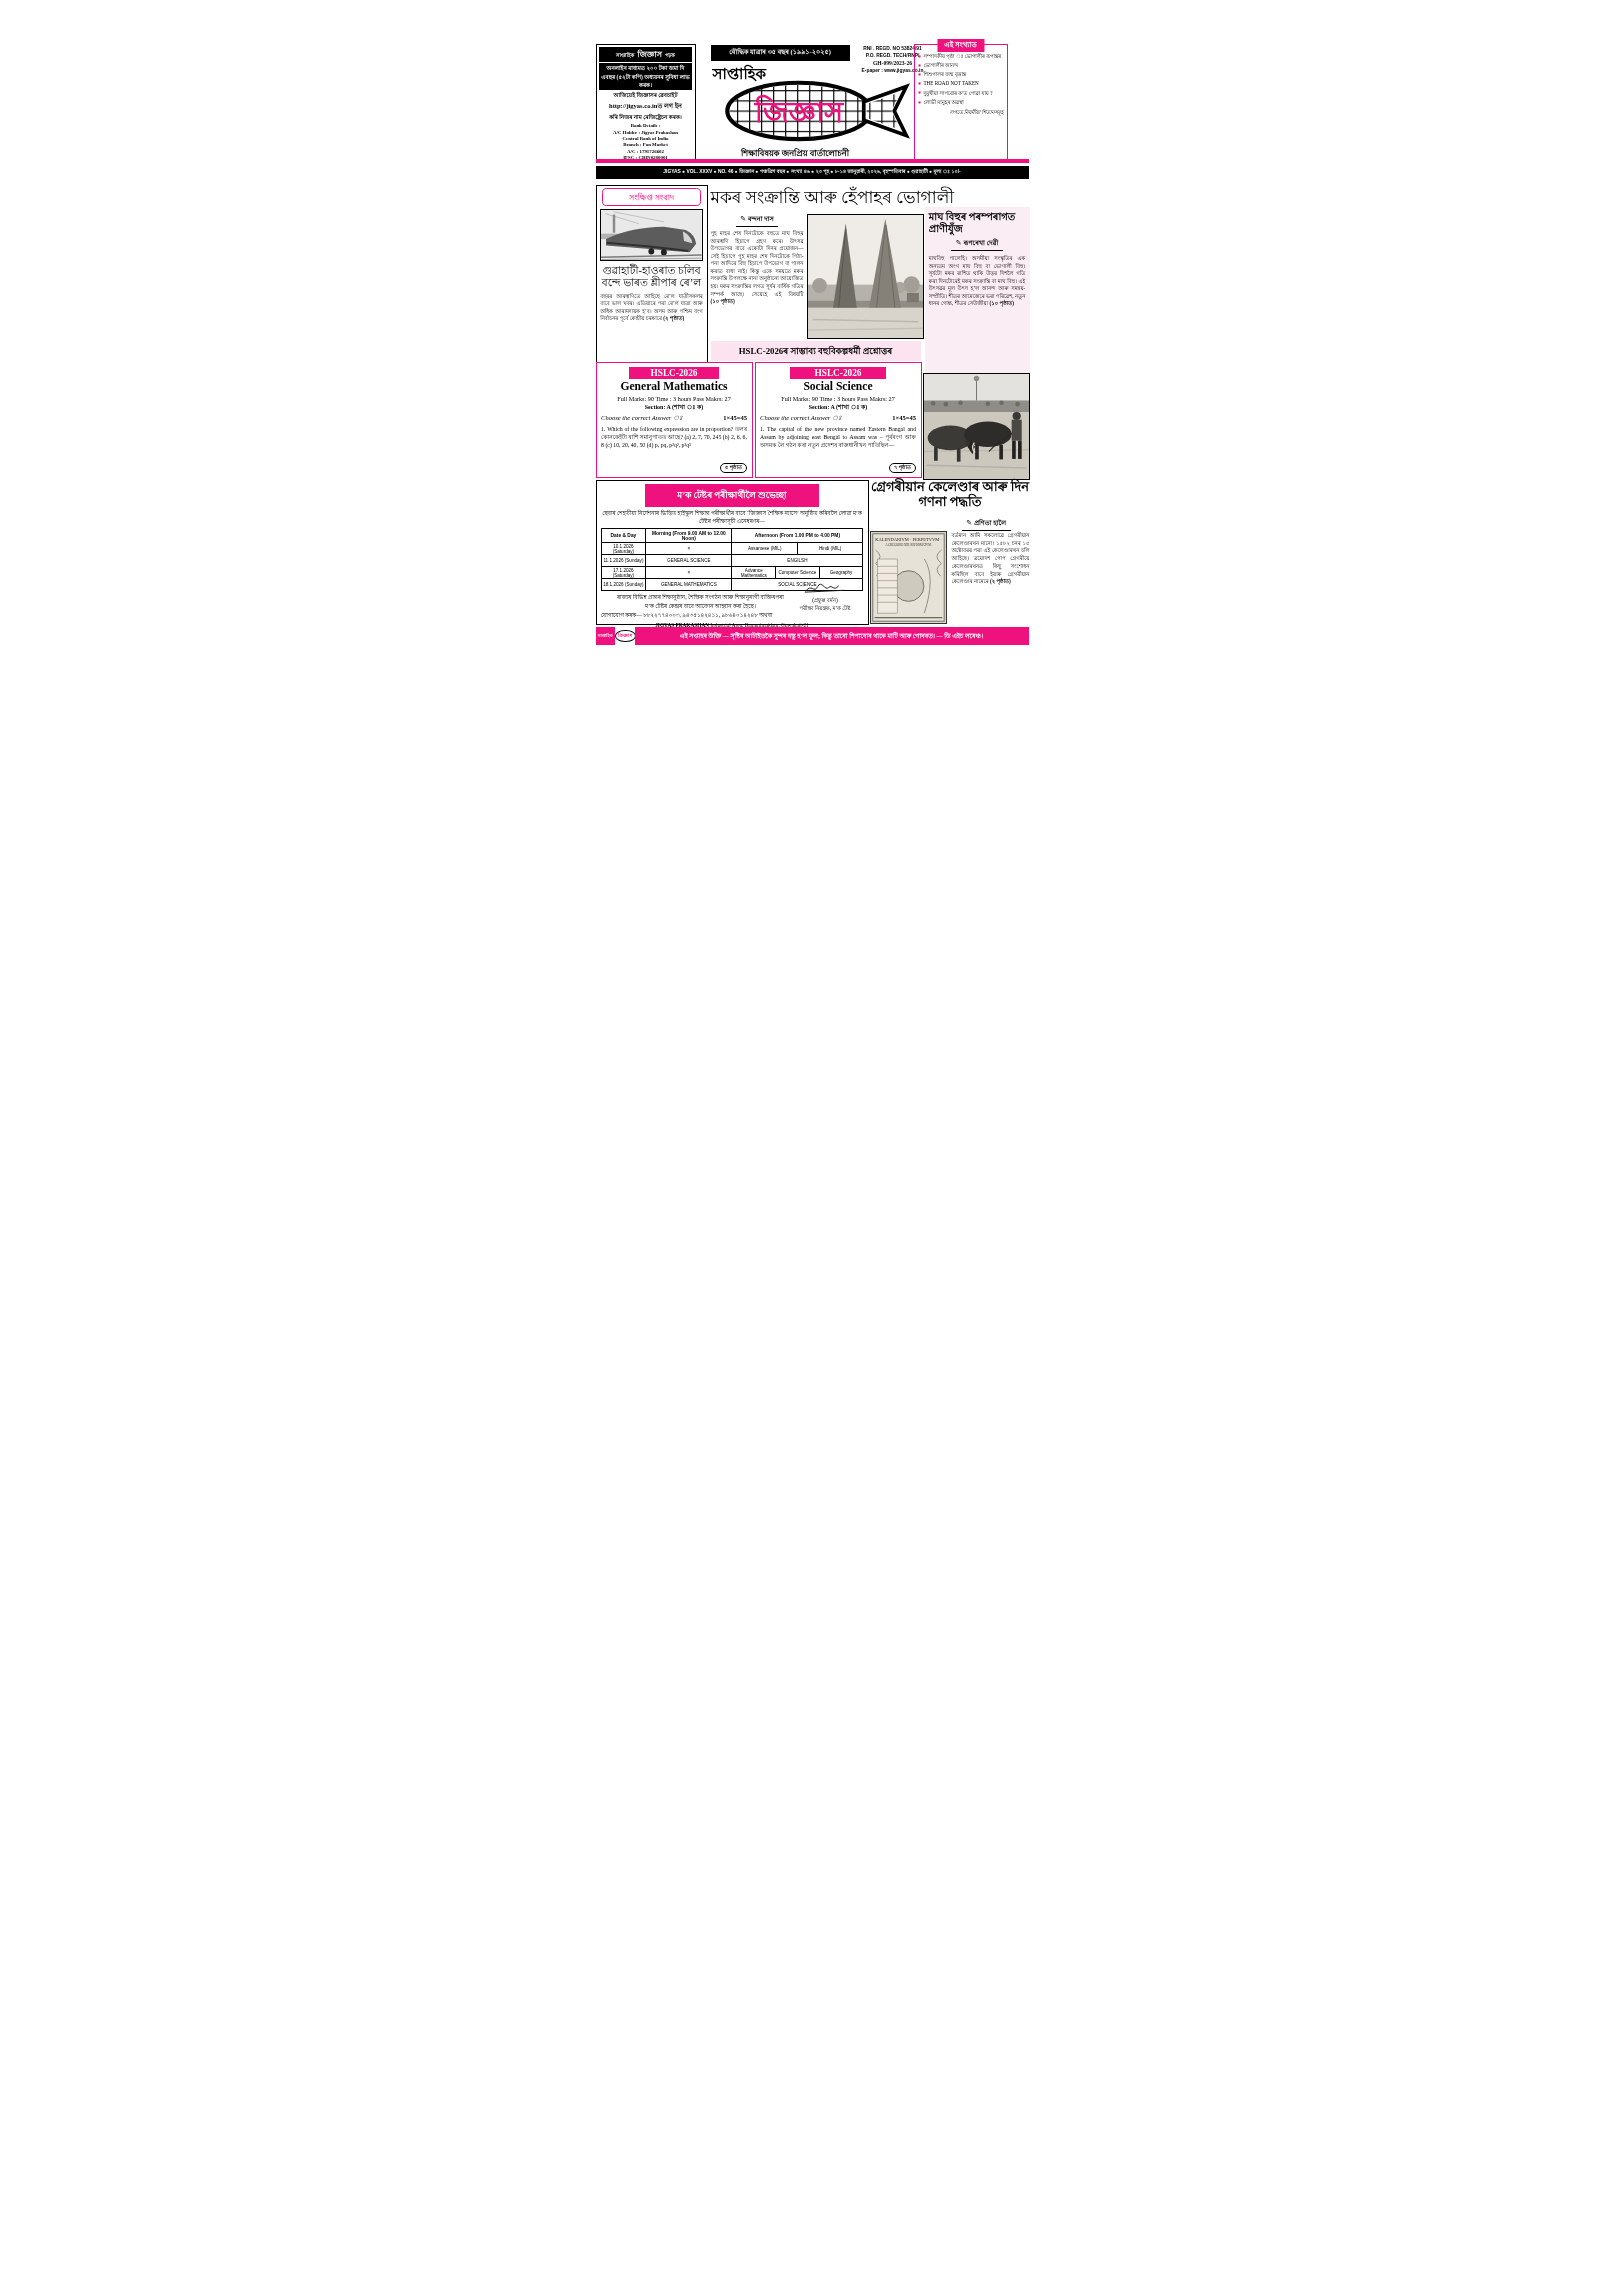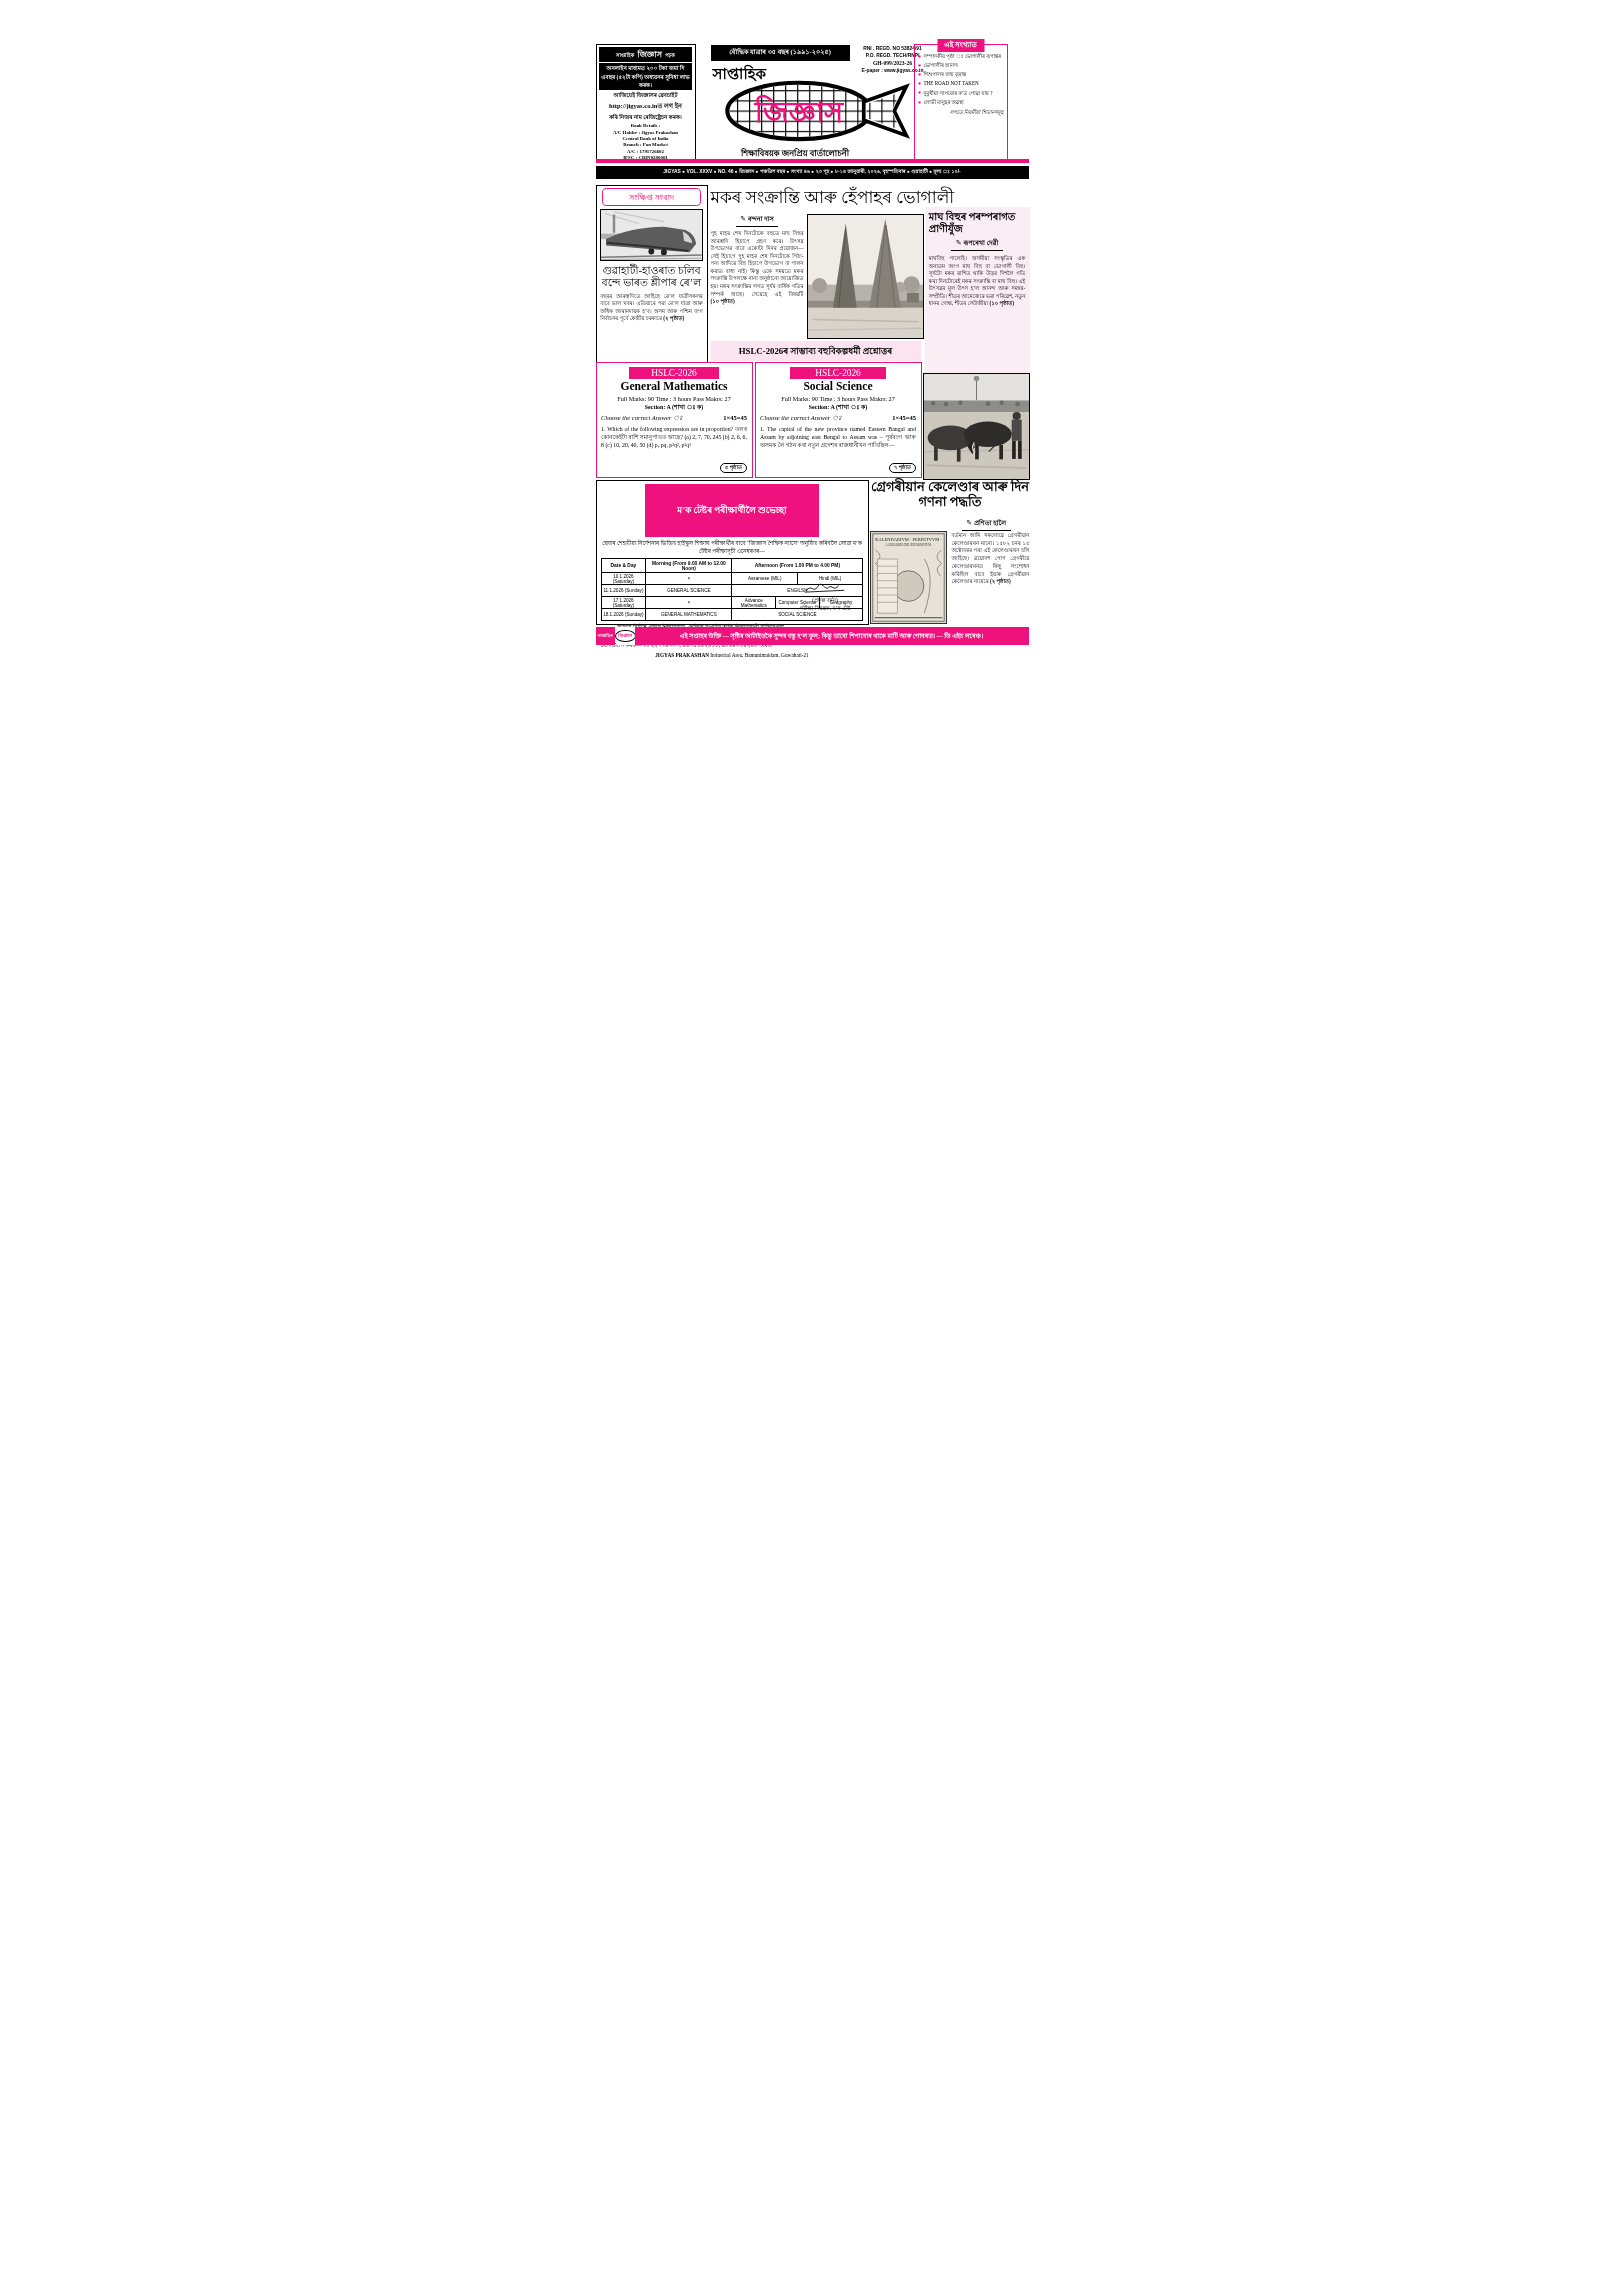--- a/index.html
+++ b/index.html
@@ -73,36 +73,36 @@
   .right-art{position:absolute;left:368px;top:207px;width:105px;height:166px;background:#FBEDF4;padding:3.7px 4.2px 1.9px}
   .right-headline{font-size:10px;font-weight:bold;text-align:left;line-height:1.22}
   .right-byline{margin-top:2.8px}
   .right-body{font-size:5.3px;text-align:justify;margin-top:3.7px;line-height:1.43}
   .photo-buffalo{position:absolute;left:366px;top:373px;width:107px;height:107px;border:1.4px solid #000}
 
   
   .hslc-box{position:absolute;border:1.4px solid #EF117E;padding:2.8px 4.6px;background:#fff}
   #hslc-math{left:39px;top:362px;width:157px;height:116px}
   #hslc-social{left:198px;top:362px;width:167px;height:116px}
-  .hslc-tag{width:62%;margin:0.9px auto 0;background:#EF117E;color:#fff;text-align:center;font-weight:normal;
+  .hslc-tag{width:62%;margin:0.9px auto 0;background:#EF117E;color:#fff;text-align:center;font-weight:bold;
             font-size:9.3px;padding:1.4px 0}
   .hslc-title{text-align:center;font-size:11.6px;font-weight:bold;margin-top:0.9px}
   .hslc-marks{text-align:center;font-size:6.2px;margin-top:1.4px}
   .hslc-section{text-align:center;font-size:6px;font-weight:bold}
   .hslc-chooserow{display:flex;justify-content:space-between;align-items:baseline;margin-top:0.5px}
   .hslc-choose{font-style:italic;font-size:6.5px}
   .hslc-scheme{font-weight:bold;font-size:6.5px}
   .hslc-q{font-size:5.8px;line-height:1.38;margin-top:1.4px;text-align:justify}
   .hslc-jump{position:absolute;right:4.6px;bottom:3.7px;border:0.9px solid #000;border-radius:5.6px;
              font-size:5.1px;font-weight:bold;padding:0 4.2px}
 
   
   .mock{position:absolute;left:39px;top:480px;width:273px;height:145px;border:1.4px solid #000;padding:2.8px 4.2px}
   .mock-title{width:66%;margin:0 auto;background:#EF117E;color:#fff;text-align:center;font-weight:bold;
-              font-size:8.8px;padding:19px 0}
+              font-size:8.8px;padding:4px 0}
   .mock-intro{font-size:5.6px;text-align:center;line-height:1.55;margin-top:1.9px}
   .mock-table{width:100%;border-collapse:collapse;margin-top:2.3px;text-align:center;
               font-family:"Liberation Sans","DejaVu Sans",sans-serif;font-size:4.6px}
   .mock-table th,.mock-table td{border:0.9px solid #000}
   .mock-table th{font-size:4.9px;padding:1.4px 0.9px}
   .mock-table td{height:11.6px;padding:0.5px 0.9px}
   .mock-table .c-date{width:17%}
   .mock-table .c-morning{width:33%}
   .mock-table .c-afternoon{width:50%}
   td.split{padding:0}

